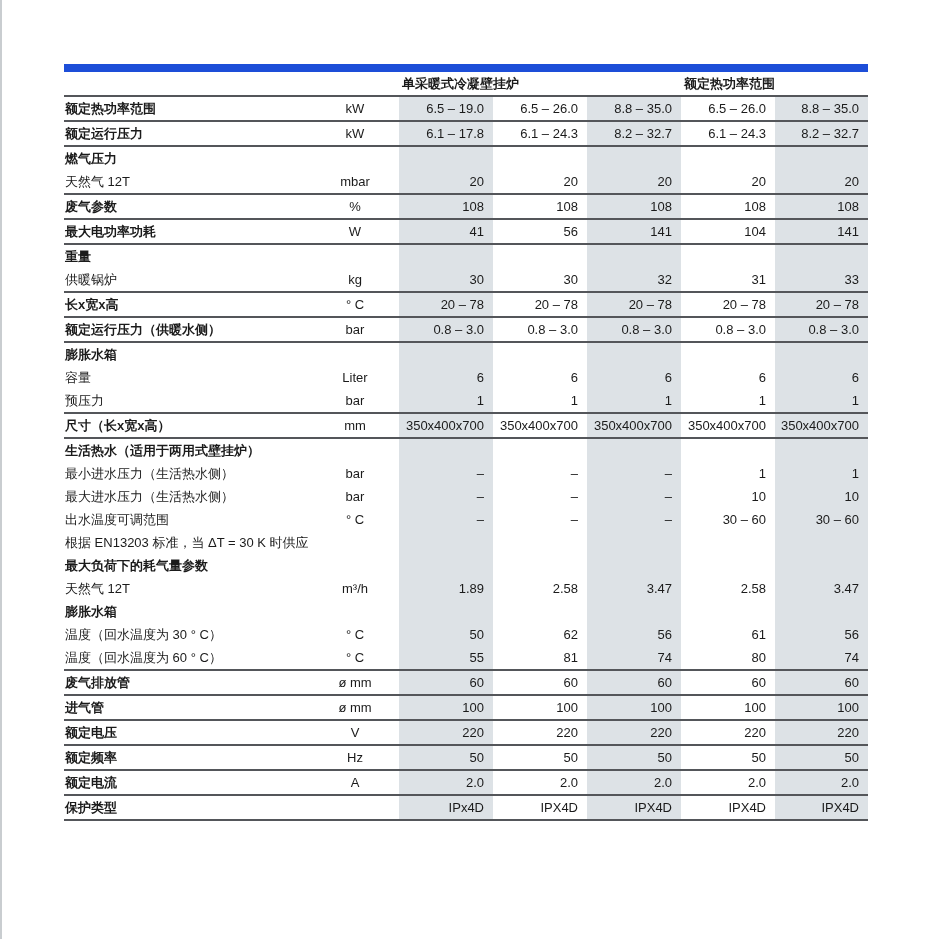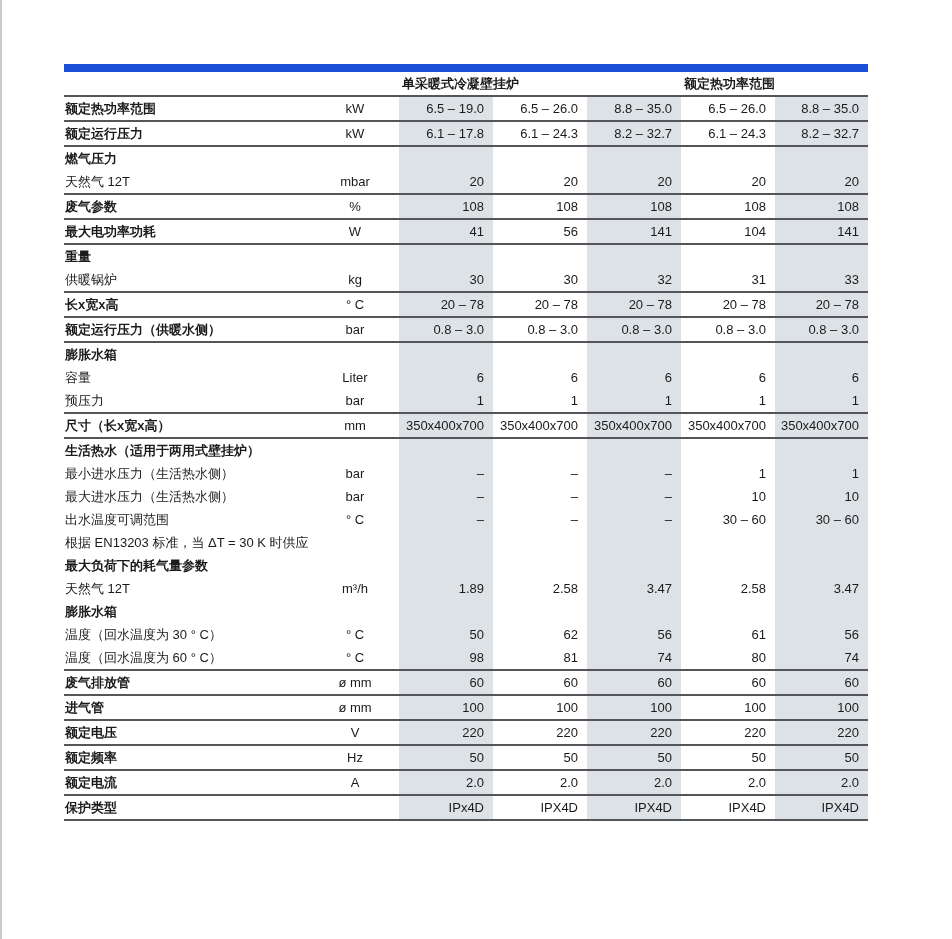--- a/index.html
+++ b/index.html
@@ -269,21 +269,21 @@
           <td class="unit">° C</td>
           <td class="val shade">50</td>
           <td class="val">62</td>
           <td class="val shade">56</td>
           <td class="val">61</td>
           <td class="val shade">56</td>
         </tr>
         <tr class="rule">
           <td class="lbl">温度（回水温度为 60 ° C）</td>
           <td class="unit">° C</td>
-          <td class="val shade">98</td>
+          <td class="val shade">55</td>
           <td class="val">81</td>
           <td class="val shade">74</td>
           <td class="val">80</td>
           <td class="val shade">74</td>
         </tr>
         <tr class="rule">
           <td class="lbl b">废气排放管</td>
           <td class="unit">ø mm</td>
           <td class="val shade">60</td>
           <td class="val">60</td>

